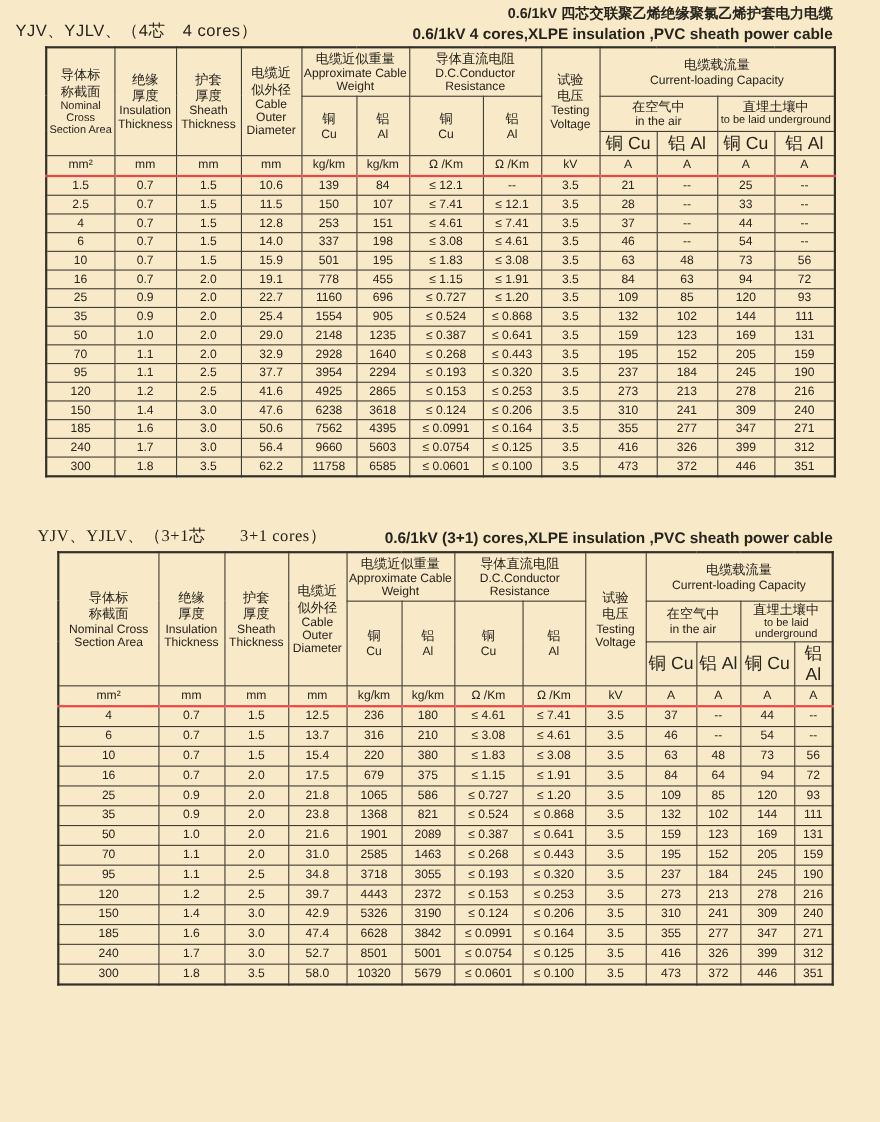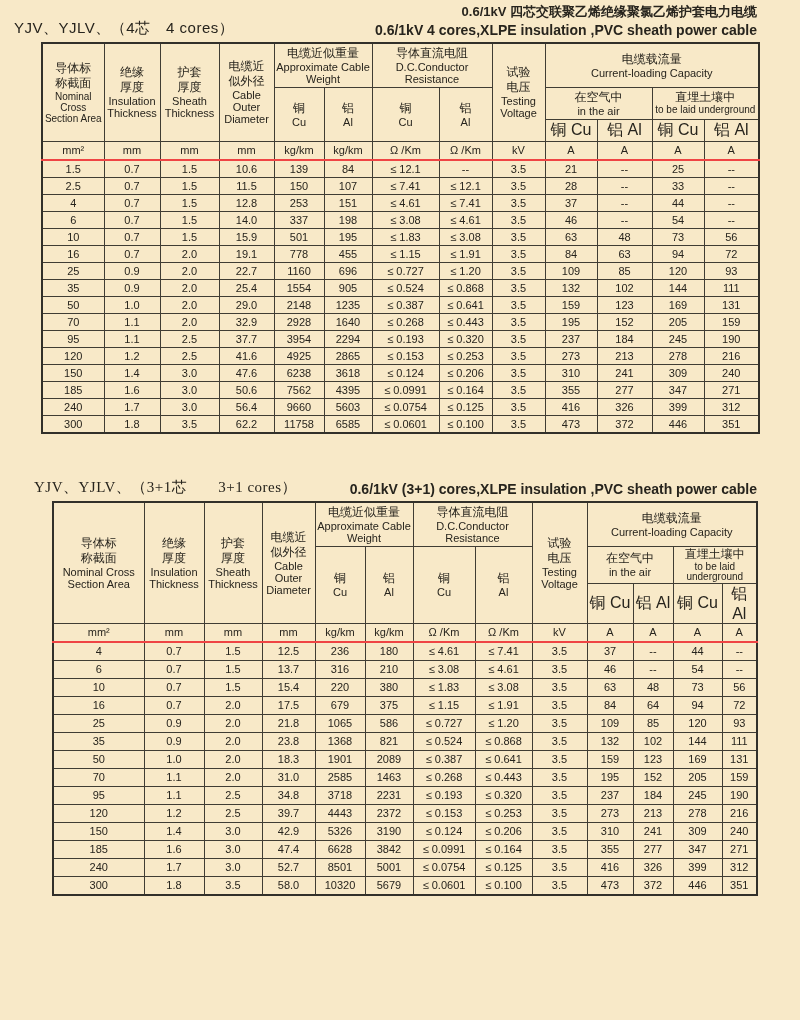--- a/index.html
+++ b/index.html
@@ -617,21 +617,21 @@
             <td>3.5</td>
             <td>132</td>
             <td>102</td>
             <td>144</td>
             <td>111</td>
           </tr>
           <tr>
             <td>50</td>
             <td>1.0</td>
             <td>2.0</td>
-            <td>18.3</td>
+            <td>21.6</td>
             <td>1901</td>
             <td>2089</td>
             <td>≤ 0.387</td>
             <td>≤ 0.641</td>
             <td>3.5</td>
             <td>159</td>
             <td>123</td>
             <td>169</td>
             <td>131</td>
           </tr>
@@ -649,21 +649,21 @@
             <td>152</td>
             <td>205</td>
             <td>159</td>
           </tr>
           <tr>
             <td>95</td>
             <td>1.1</td>
             <td>2.5</td>
             <td>34.8</td>
             <td>3718</td>
-            <td>2231</td>
+            <td>3055</td>
             <td>≤ 0.193</td>
             <td>≤ 0.320</td>
             <td>3.5</td>
             <td>237</td>
             <td>184</td>
             <td>245</td>
             <td>190</td>
           </tr>
           <tr>
             <td>120</td>

